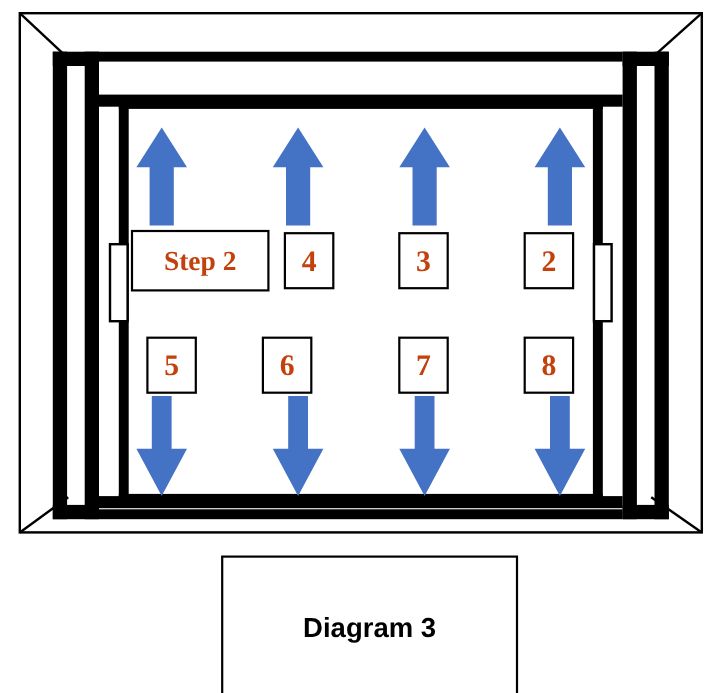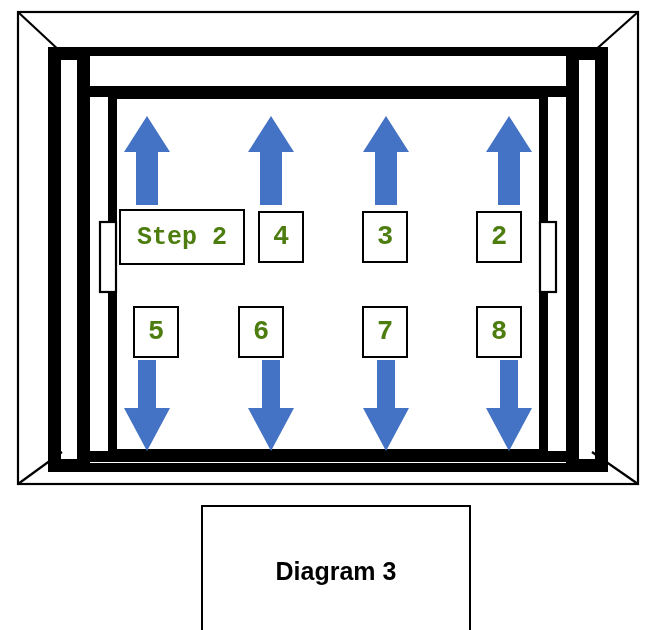--- a/index.html
+++ b/index.html
@@ -27,23 +27,23 @@
     display: block;
   }
   .label-box {
     position: absolute;
     background: #ffffff;
     border: 2px solid #000000;
     box-sizing: border-box;
     display: flex;
     align-items: center;
     justify-content: center;
-    color: #4d7c0f;
+    color: #c2410c;
     font-weight: bold;
-    font-family: Liberation Mono, monospace;
+    font-family: Liberation Serif, serif;
     line-height: 1;
   }
   .num-box {
     width: 46px;
     height: 52px;
     font-size: 27px;
   }
   .step-box {
     width: 126px;
     height: 56px;

